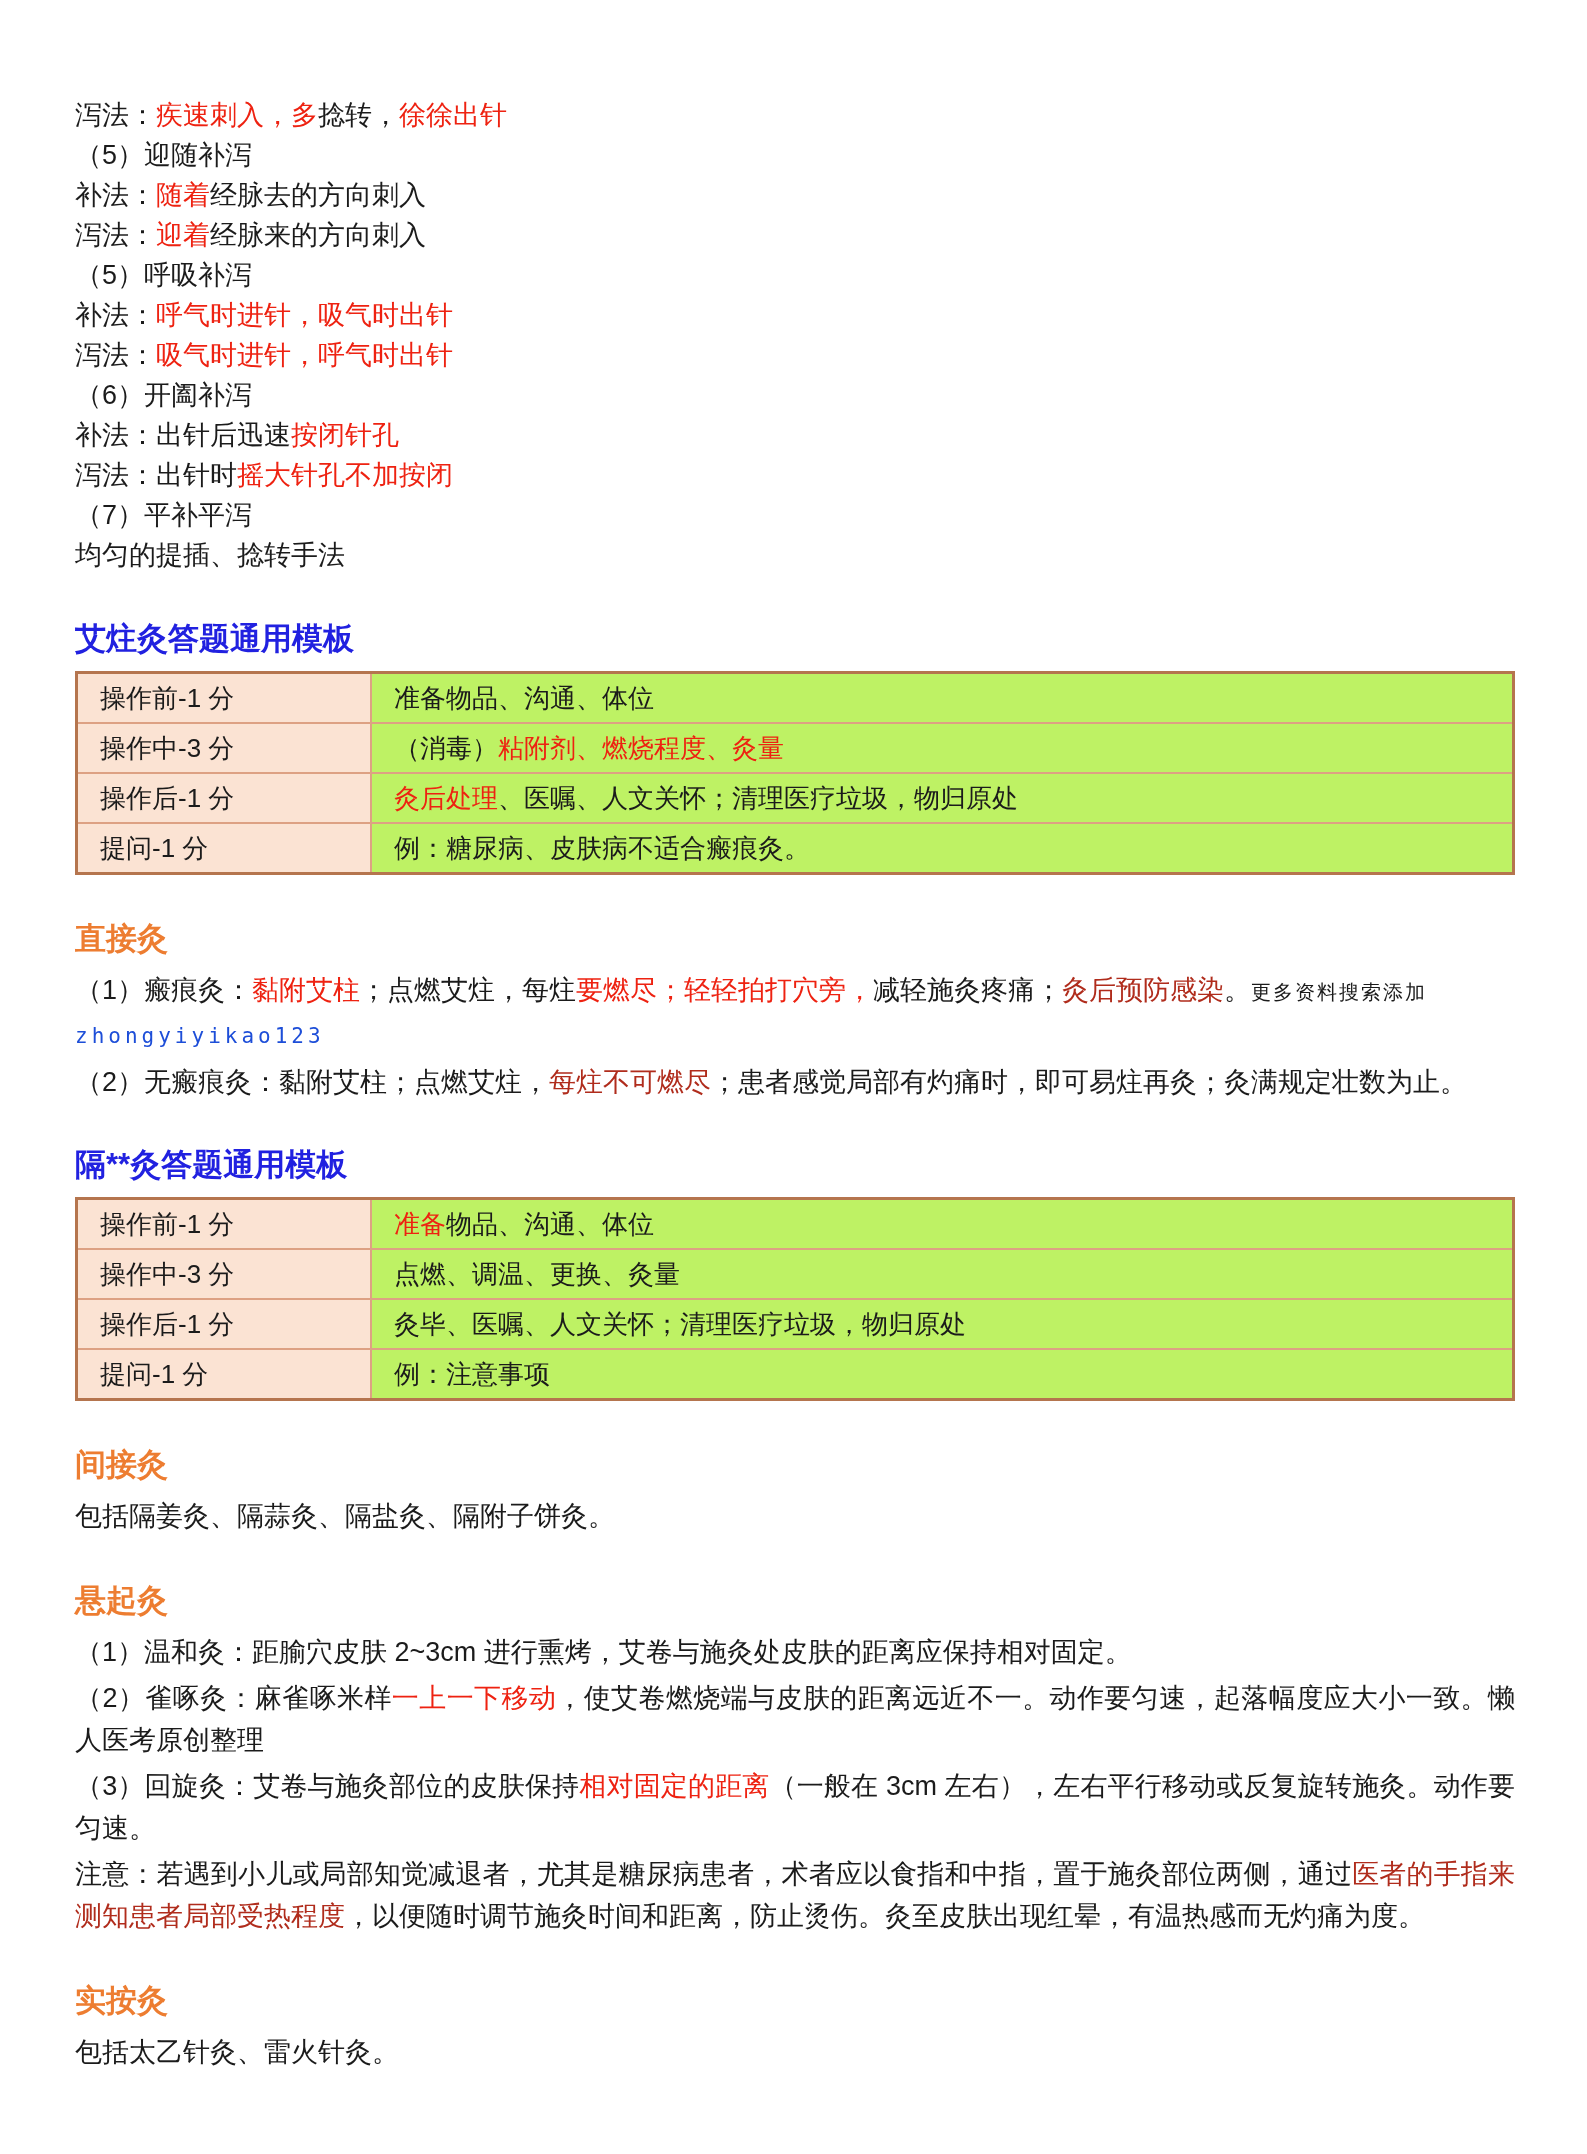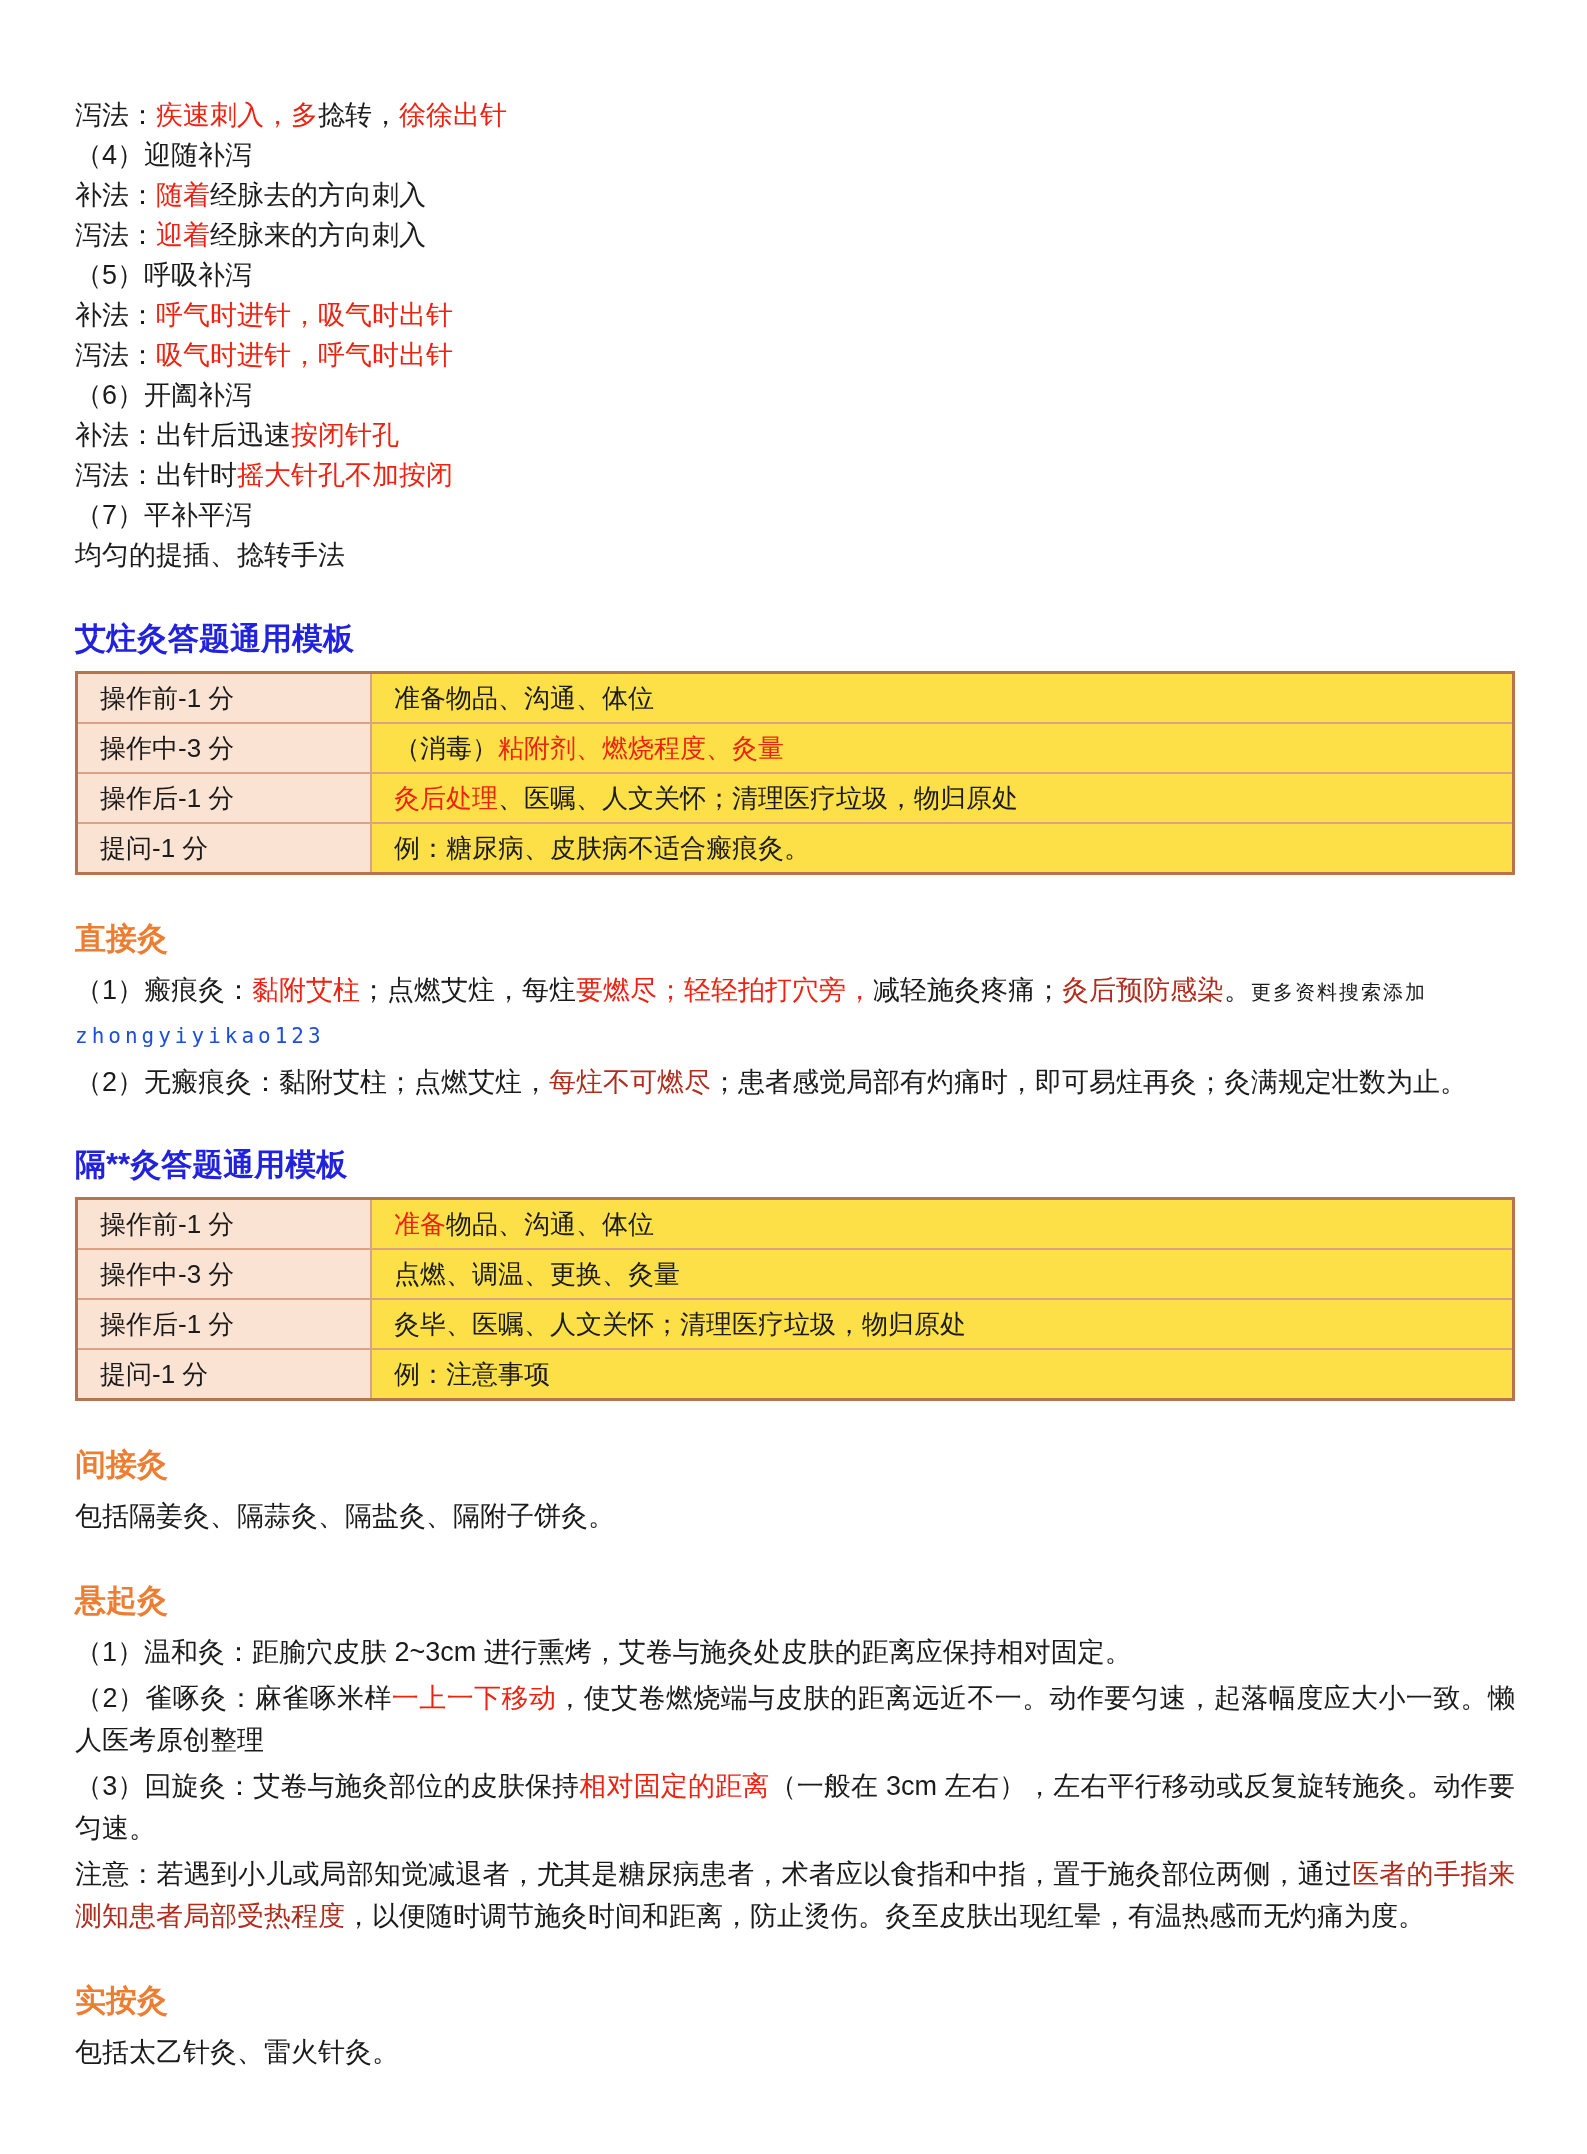--- a/index.html
+++ b/index.html
@@ -21,41 +21,41 @@
 
   
   table.tpl-table {
     width: 100%; border-collapse: collapse; table-layout: fixed;
     border: 3px solid var(--t-outer, #b5754e);
     margin: 0 0 34px 0;
     font-size: 26px;
   }
   table.tpl-table td { border: 2px solid var(--t-inner, #dda183); height: 44px; padding: 2px 10px 2px 22px; vertical-align: middle; }
   table.tpl-table td.cell-label { width: 260px; background: var(--t-bg, #fbe3d3); }
-  table.tpl-table td.cell-content { background: #fde047; }
+  table.tpl-table td.cell-content { background: #bef264; }
 
   
   .sec { margin-bottom: 42px; }
   .para { font-size: 27px; line-height: 42px; margin: 0 0 4px 0; text-align: justify; }
   .para:last-child { margin-bottom: 0; }
 
   
   .c-red { color: var(--red, #ee2211); }
   .c-darkred { color: var(--darkred, #b02c1c); }
   .c-mono { font-family: "DejaVu Sans Mono", monospace; letter-spacing: 4px; font-size: 21px; color: #1d4ed8; }
   .sz-small { font-size: 20px; letter-spacing: 2px; }
 </style>
 </head>
 <body>
 
 <div class="page">
 
   <div class="intro">
       <div class="tline"><span>泻法：</span><span class="c-red">疾速刺入，多</span><span>捻转，</span><span class="c-red">徐徐出针</span></div>
-      <div class="tline"><span>（4）迎随补泻</span></div>
+      <div class="tline"><span>（5）迎随补泻</span></div>
       <div class="tline"><span>补法：</span><span class="c-red">随着</span><span>经脉去的方向刺入</span></div>
       <div class="tline"><span>泻法：</span><span class="c-red">迎着</span><span>经脉来的方向刺入</span></div>
       <div class="tline"><span>（5）呼吸补泻</span></div>
       <div class="tline"><span>补法：</span><span class="c-red">呼气时进针，吸气时出针</span></div>
       <div class="tline"><span>泻法：</span><span class="c-red">吸气时进针，呼气时出针</span></div>
       <div class="tline"><span>（6）开阖补泻</span></div>
       <div class="tline"><span>补法：出针后迅速</span><span class="c-red">按闭针孔</span></div>
       <div class="tline"><span>泻法：出针时</span><span class="c-red">摇大针孔不加按闭</span></div>
       <div class="tline"><span>（7）平补平泻</span></div>
       <div class="tline"><span>均匀的提插、捻转手法</span></div>

